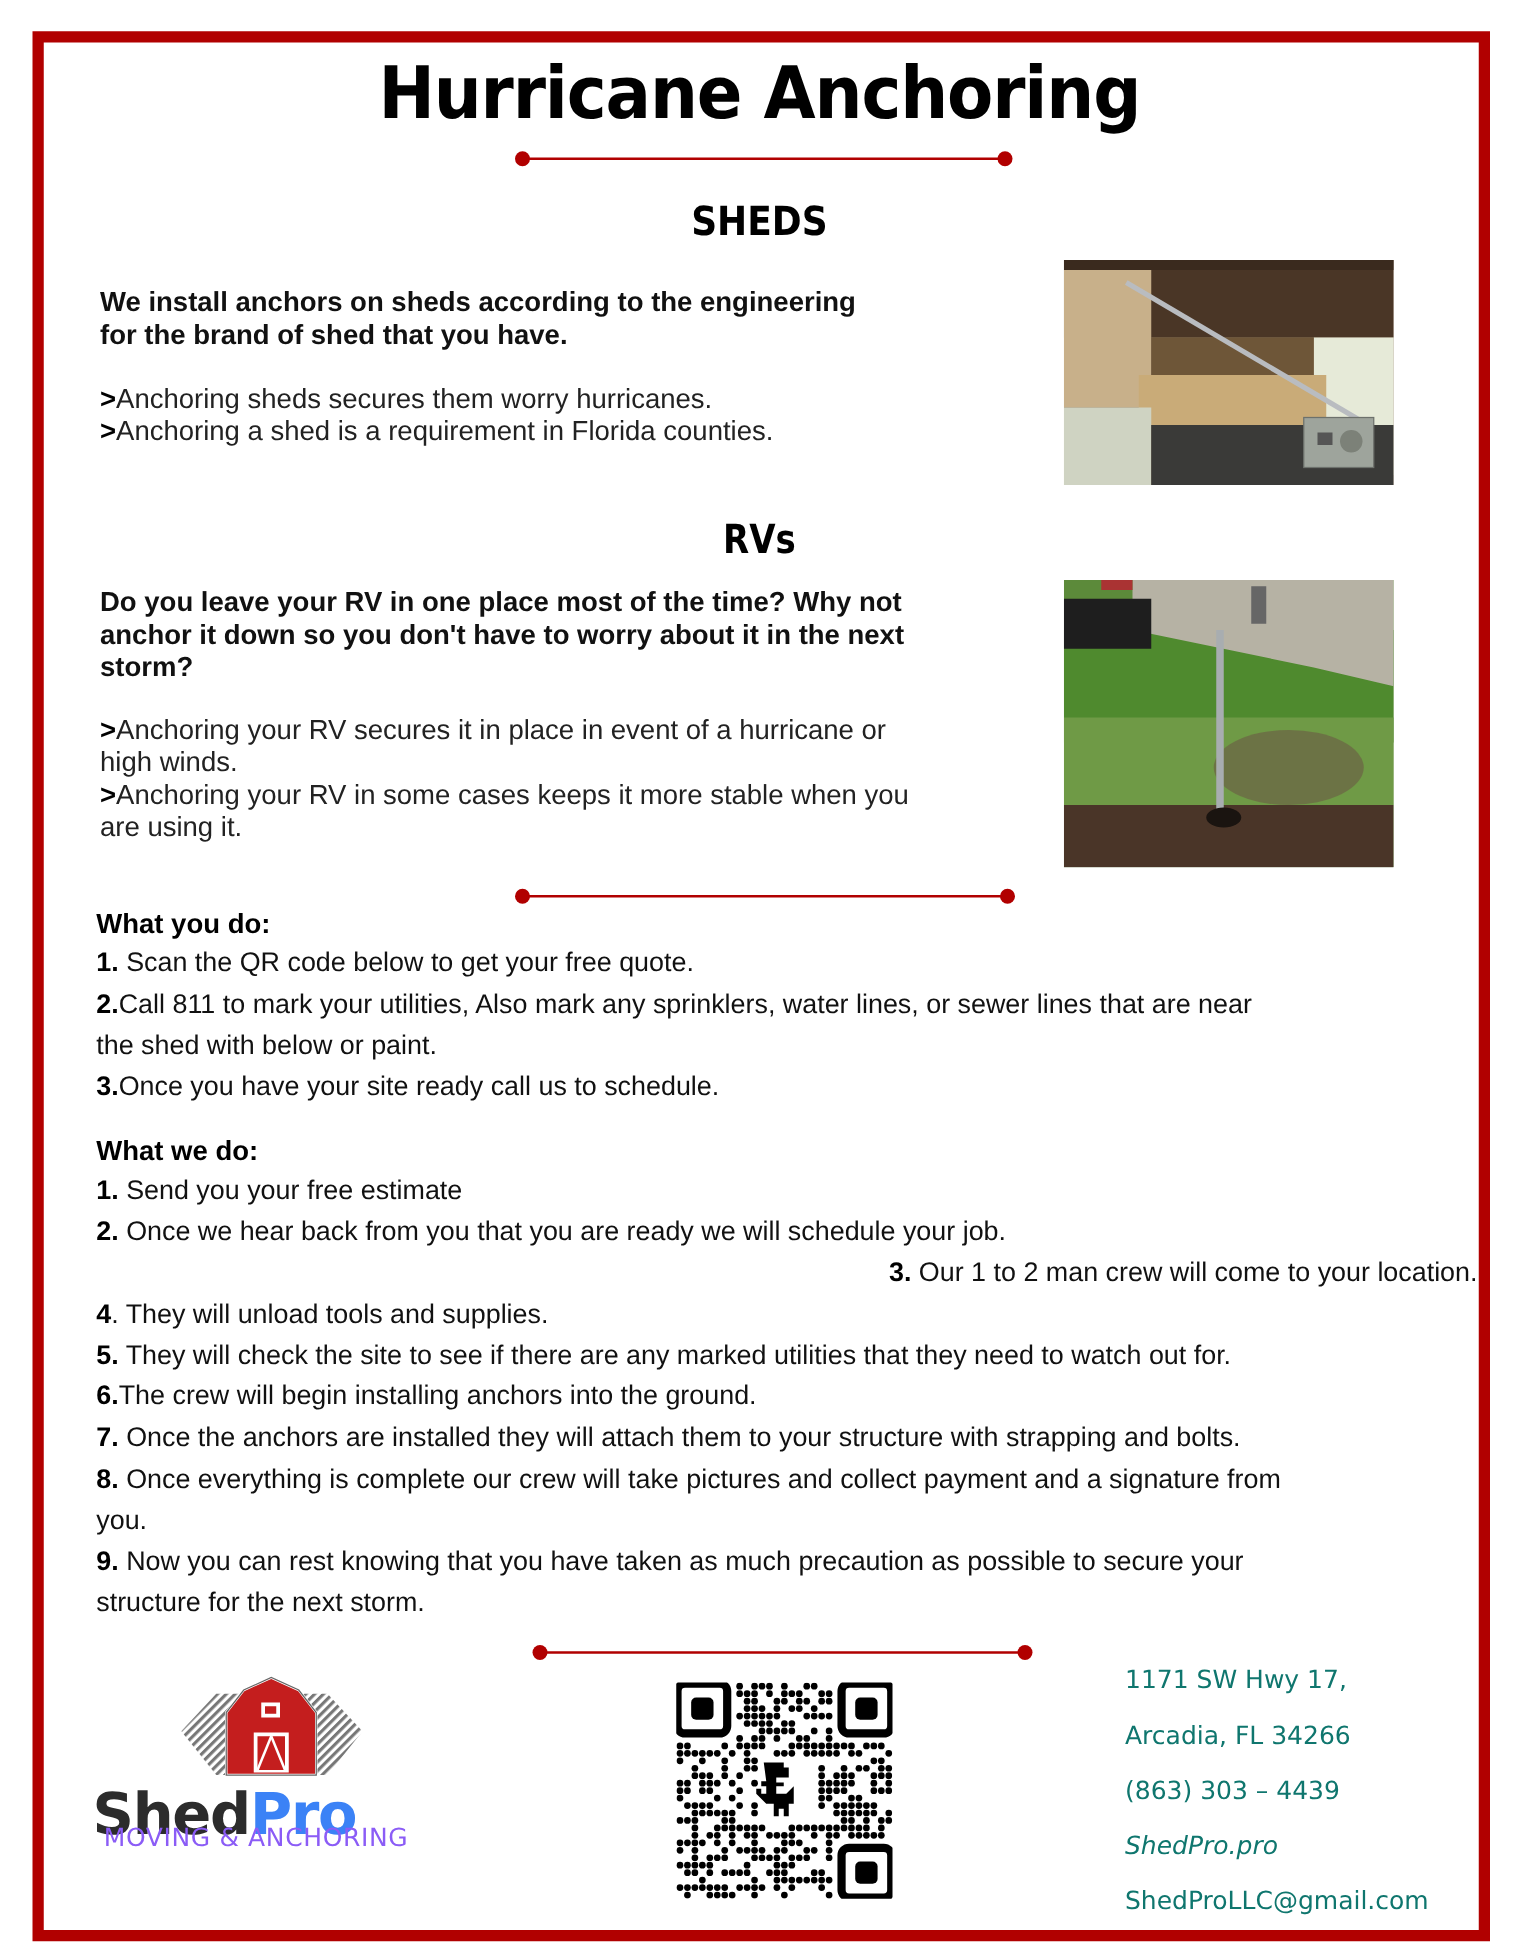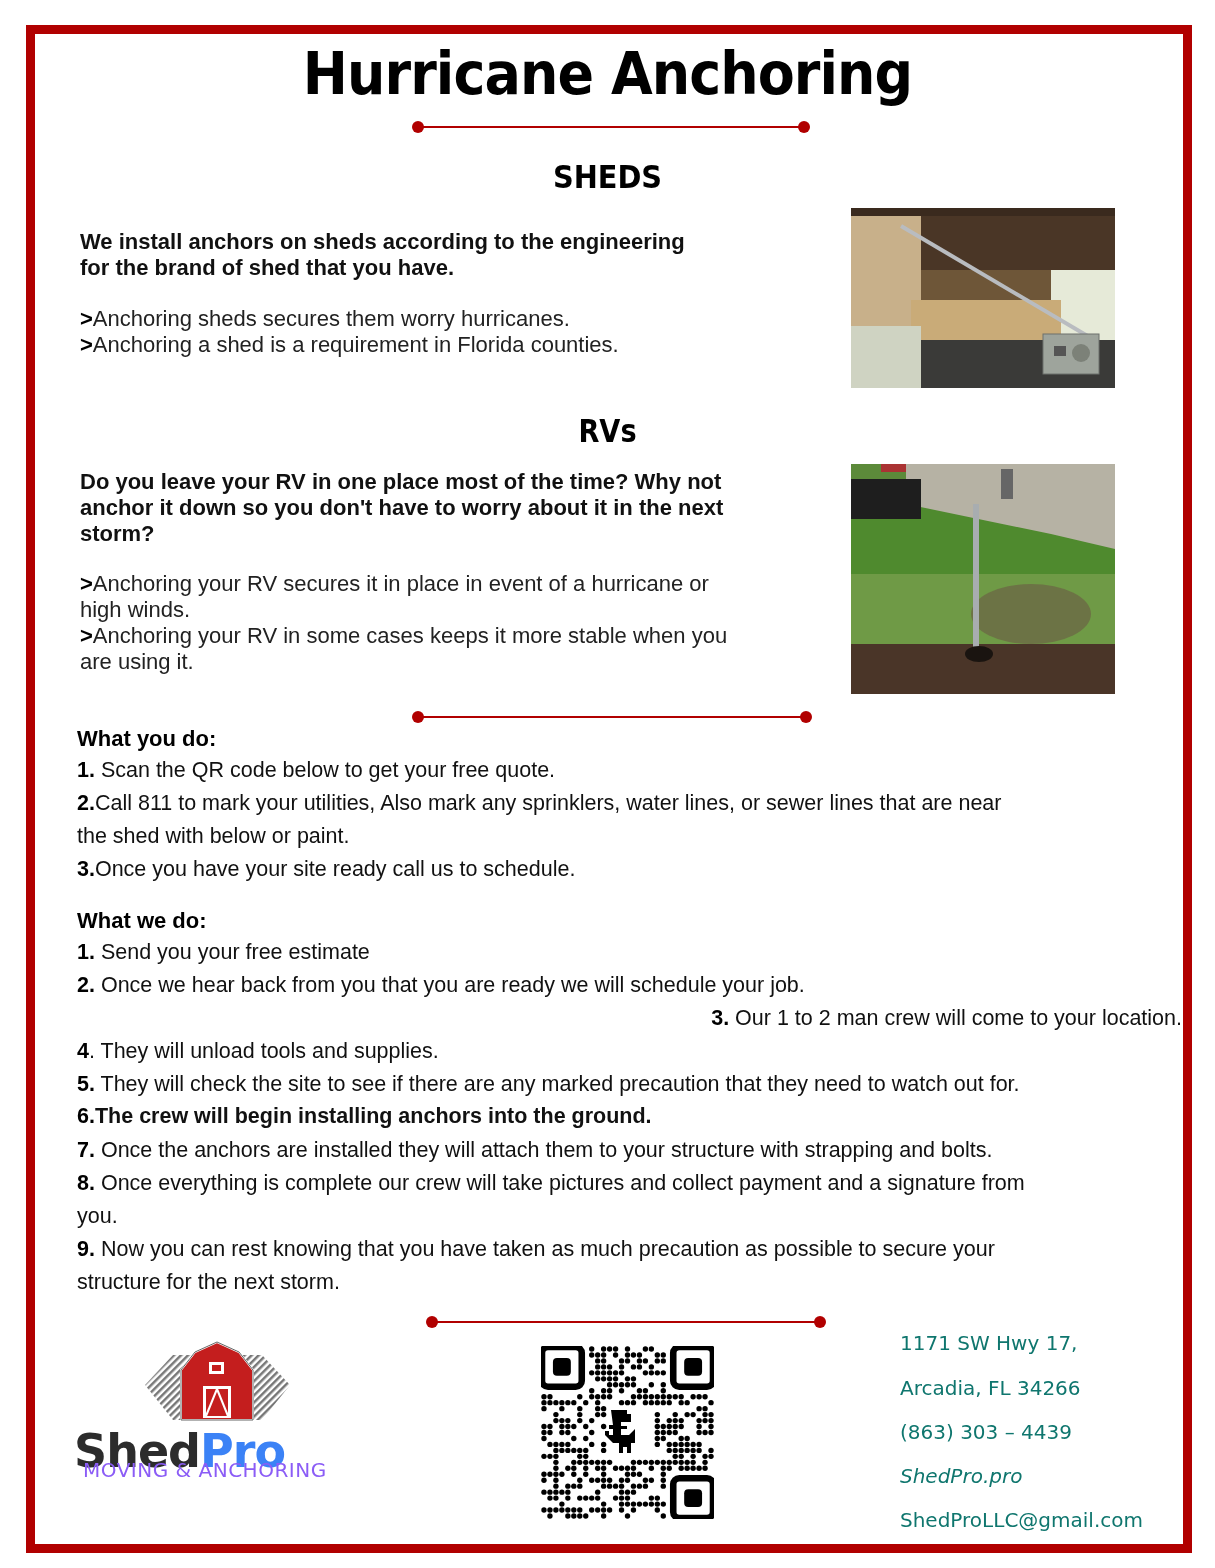--- a/index.html
+++ b/index.html
@@ -99,22 +99,22 @@
 <div class="subhead" style="top:726px;">What you do:</div>
 <div class="step" style="top:754px;"><b>1.</b><span> Scan the QR code below to get your free quote.</span></div>
 <div class="step" style="top:787px;"><b>2.</b><span>Call 811 to mark your utilities, Also mark any sprinklers, water lines, or sewer lines that are near</span><div>the shed with below or paint.</div></div>
 <div class="step" style="top:853px;"><b>3.</b><span>Once you have your site ready call us to schedule.</span></div>
 
 <div class="subhead" style="top:908px;">What we do:</div>
 <div class="step" style="top:936px;"><b>1.</b><span> Send you your free estimate</span></div>
 <div class="step" style="top:969px;"><b>2.</b><span> Once we hear back from you that you are ready we will schedule your job.</span></div>
 <div class="step" style="top:1002px;text-align:right;"><b>3.</b><span> Our 1 to 2 man crew will come to your location.</span></div>
 <div class="step" style="top:1035px;"><b>4</b><span>. They will unload tools and supplies.</span></div>
-<div class="step" style="top:1068px;"><b>5.</b><span> They will check the site to see if there are any marked precaution that they need to watch out for.</span></div>
-<div class="step" style="top:1100px;font-weight:bold;"><b>6.</b><span>The crew will begin installing anchors into the ground.</span></div>
+<div class="step" style="top:1068px;"><b>5.</b><span> They will check the site to see if there are any marked utilities that they need to watch out for.</span></div>
+<div class="step" style="top:1100px;"><b>6.</b><span>The crew will begin installing anchors into the ground.</span></div>
 <div class="step" style="top:1134px;"><b>7.</b><span> Once the anchors are installed they will attach them to your structure with strapping and bolts.</span></div>
 <div class="step" style="top:1167px;"><b>8.</b><span> Once everything is complete our crew will take pictures and collect payment and a signature from</span><div>you.</div></div>
 <div class="step" style="top:1233px;"><b>9.</b><span> Now you can rest knowing that you have taken as much precaution as possible to secure your</span><div>structure for the next storm.</div></div>
 
 <div class="divider" style="left:432px; top:1321px; width:388px;">
     <span class="dot l"></span>
     <span class="dot r"></span>
   </div>
 
 <div style="position:absolute; left:145px; top:1340px; width:145px; height:85px;">

